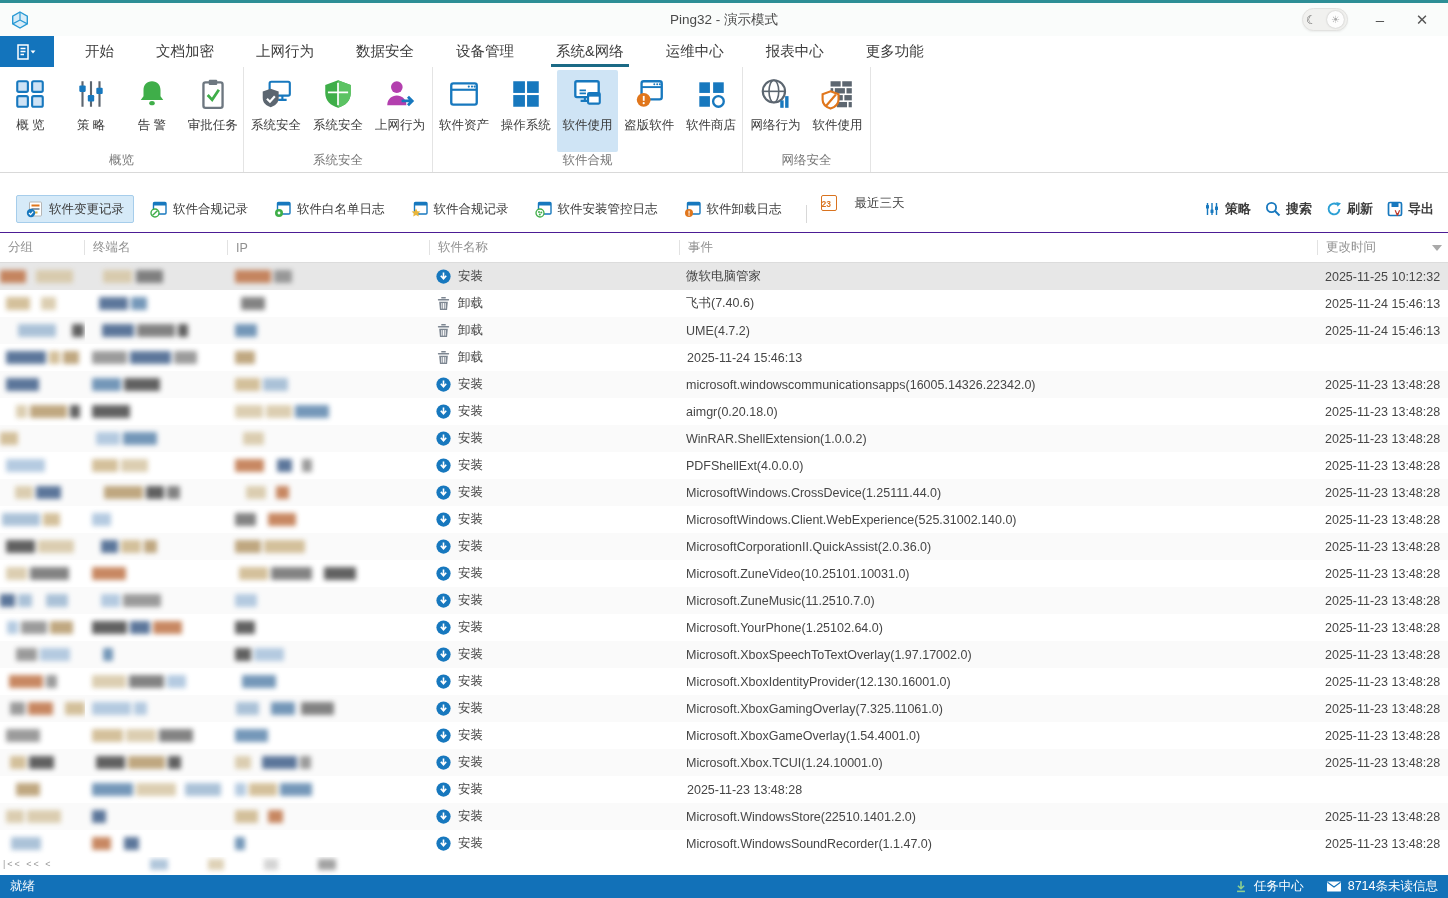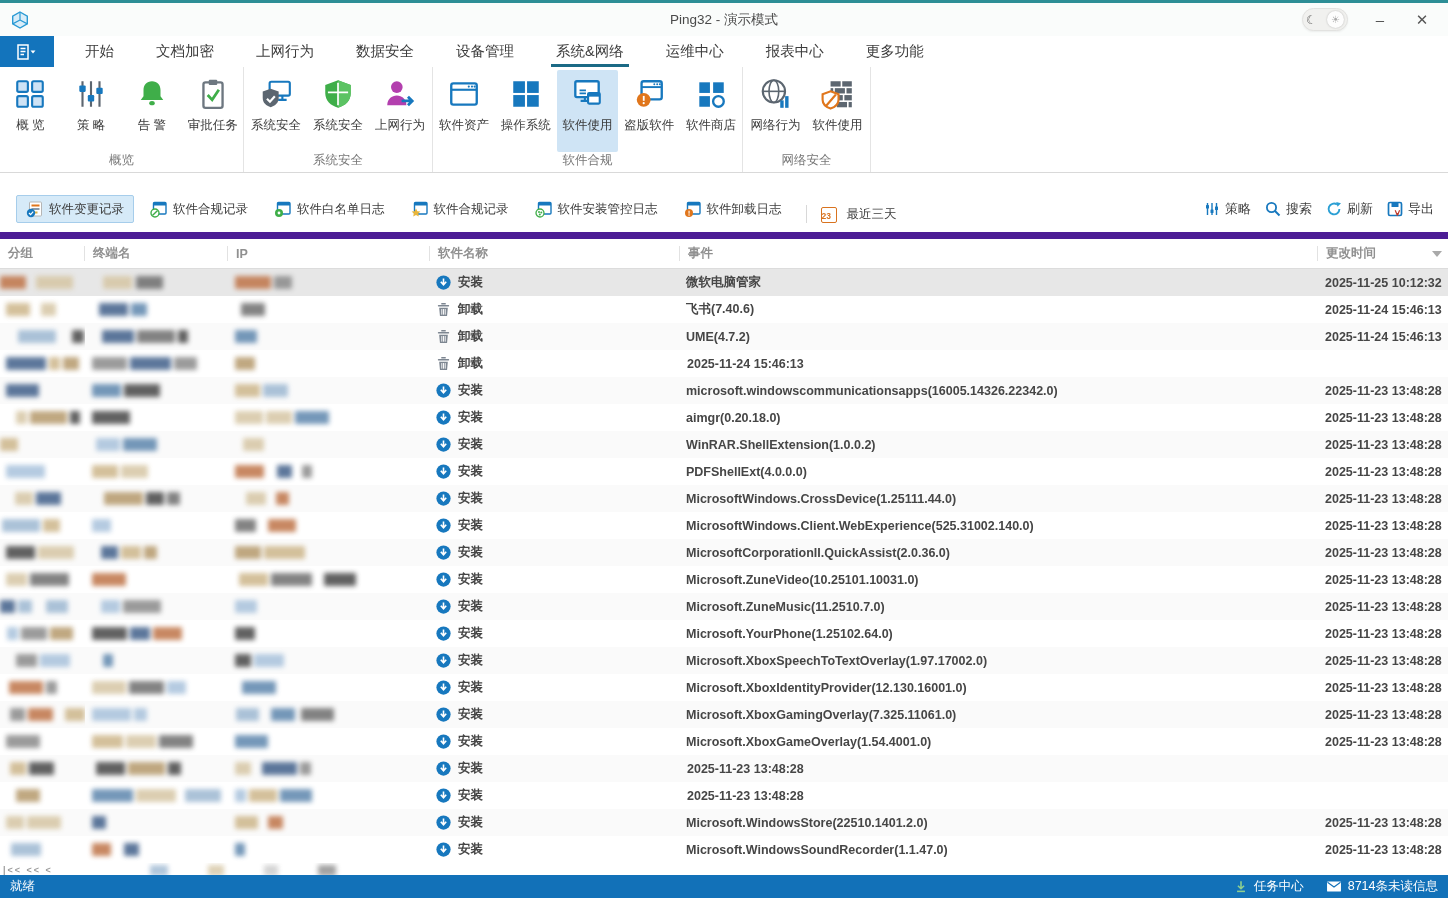--- a/index.html
+++ b/index.html
@@ -32,29 +32,29 @@
   .ribbon-btn.selected { background:#cfe4f5; }
   .ribbon-btn .ric { width:34px; height:34px; }
   .ribbon-btn .rlabel { margin-top:6px; font-size:12.5px; color:#3c3c3c; white-space:nowrap; }
 
   
   .toolbar { height:59px; background:#fff; display:flex; align-items:flex-end; padding:0 14px 9px 16px; }
   .filters { display:flex; align-items:center; gap:6px; }
   .filter-btn { height:28px; display:flex; align-items:center; gap:6px; padding:0 9px; font-size:12.5px; color:#3c3c3c; cursor:pointer; border:1px solid transparent; border-radius:2px; white-space:nowrap; }
   .filter-btn.selected { background:#d6eaf8; border-color:#a6cdeb; }
   .tool-sep { width:1px; height:18px; background:#d8d8d8; margin:0 14px; }
-  .date-btn { height:28px; display:flex; align-items:flex-end; gap:10px; font-size:12.5px; color:#3c3c3c; cursor:pointer; white-space:nowrap; }
+  .date-btn { height:28px; display:flex; align-items:flex-start; gap:18px; font-size:12.5px; color:#3c3c3c; cursor:pointer; white-space:nowrap; }
   .cal { width:16px; height:16px; border:1px solid #d9731f; border-radius:2px; overflow:hidden; background:#fff; }
   .cal .cal-top { height:4px; background:#d9731f; }
   .cal .cal-day { font-size:8.5px; color:#d9731f; text-align:center; line-height:10px; font-weight:bold; }
-  .actions { margin-left:auto; display:flex; align-items:center; gap:14px; }
+  .actions { margin-left:auto; display:flex; align-items:center; gap:14px;font-weight:bold; }
   .action-btn { height:28px; display:flex; align-items:center; gap:5px; font-size:13px; color:#3c3c3c; cursor:pointer; white-space:nowrap; }
 
   
-  .grid { position:relative; border-top:7px solid #4c1d95;font-weight:bold; }
+  .grid { position:relative; border-top:1px solid #4c1d95; }
   .grid-cols { display:grid; grid-template-columns:85px 143px 202px 250px 638px 1fr; }
   .thead { height:30px; border-bottom:1px solid #dcdcdc; background:#fff; align-items:center; }
   .hcell { font-size:12.5px; color:#909090; padding-left:8px; position:relative; height:100%; display:flex; align-items:center; }
   .hcell::after { content:""; position:absolute; right:0; top:7px; bottom:7px; width:1px; background:#e2e2e2; }
   .hcell:last-child::after { display:none; }
   .col-arrow { position:absolute; right:6px; top:12px; width:0; height:0; border-left:5px solid transparent; border-right:5px solid transparent; border-top:6px solid #a9a9a9; }
   .tbody { height:594px; overflow:hidden; }
   .trow { height:27px; align-items:center; cursor:default; }
   .trow:nth-child(odd) { background:#fafafa; }
   .trow:nth-child(even) { background:#fff; }
@@ -1033,20 +1033,21 @@
         </div>
         <div class="tcell cell-event">
           <span style="width: 15px; height: 15px; display: inline-flex; flex: 0 0 auto;">
             <svg viewBox="0 0 16 16" width="15" height="15">
               <circle cx="8" cy="8" r="7.6" fill="#1778be"></circle>
               <path d="M8 3.6v6M5.1 7.2L8 10.4l2.9-3.2" stroke="#fff" stroke-width="1.7" fill="none"></path>
             </svg>
           </span>
           <span>安装</span>
         </div>
+        <div class="tcell cell-soft">Microsoft.Xbox.TCUI(1.24.10001.0)</div>
         <div class="tcell cell-time">2025-11-23 13:48:28</div>
       </div>
       <div class="trow grid-cols">
         <div class="tcell">
           <div class="blurwrap" style="padding-left: 6px;">
             <span class="blurblock" style="width: 24px; background: rgb(181, 153, 107); margin-left: 10px;"></span>
           </div>
         </div>
         <div class="tcell">
           <div class="blurwrap" style="padding-left: 7px;">

